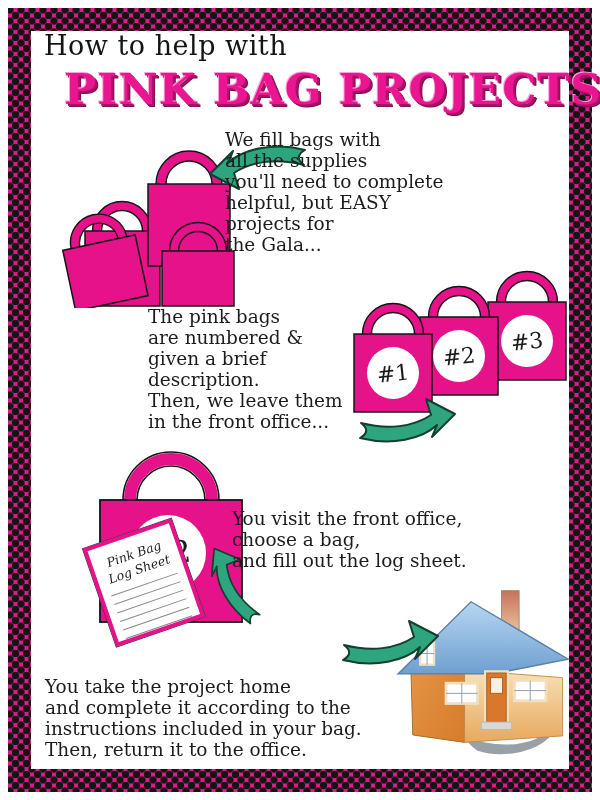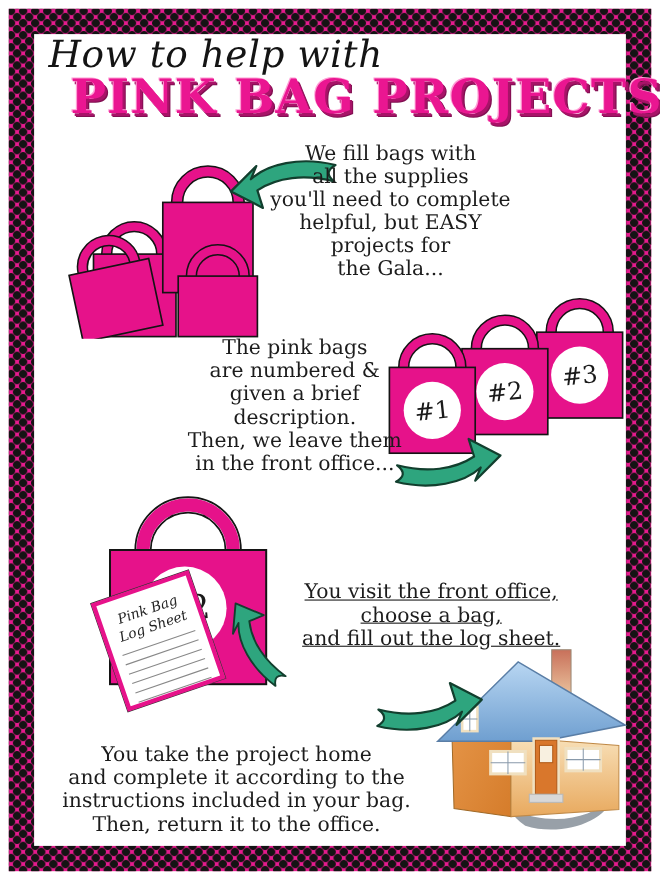--- a/index.html
+++ b/index.html
@@ -7,28 +7,28 @@
         font-family:"DejaVu Serif",serif;}
   
   .frame{position:absolute;inset:8px;background-color:#e41b8d;
          background-image:
            radial-gradient(circle, #141414 3.4px, rgba(0,0,0,0) 4.1px),
            radial-gradient(circle, #141414 3.4px, rgba(0,0,0,0) 4.1px);
          background-size:11px 11px;
          background-position:2px 2px,7.5px 7.5px;}
   .inner{position:absolute;inset:31px;background:#ffffff;}
   .abs{position:absolute;}
-  .kicker{top:30px;left:44px;font-style:italic;font-size:34px;color:#141414;letter-spacing:.5px;}
+  .kicker{top:30px;left:44px;font-size:27px;color:#141414;letter-spacing:.5px;}
   .title{top:64px;left:32px;right:32px;text-align:center;font-weight:700;font-size:43px;
          letter-spacing:1px;color:#ea1691;white-space:nowrap;
          text-shadow:-1px -1px 0 #ff9fd6, 2px 2px 0 #a81368, 3px 3px 0 #821052;margin-left:32px;}
-  .step-text{font-size:18.5px;line-height:21px;color:#1c1c1c;text-align:center;white-space:pre-line;}
+  .step-text{font-size:18.5px;line-height:21px;color:#1c1c1c;white-space:pre-line;}
   #t1{top:129px;left:225px;width:260px;}
   #t2{top:306px;left:148px;width:240px;}
-  #t3{top:528px;left:232px;width:320px;text-decoration:underline;}
+  #t3{top:508px;left:232px;width:320px;}
   #t4{top:644px;left:45px;width:340px;margin-top:32px;}
   svg{display:block;}
   .bagnum{font-family:"DejaVu Serif",serif;font-size:22px;fill:#1a1a1a;}
   .bagnumbig{font-family:"DejaVu Serif",serif;font-size:31px;fill:#1a1a1a;}
   .sheettxt{font-family:"DejaVu Serif",serif;font-style:italic;font-size:12.5px;fill:#222;}
 </style>
 </head>
 <body>
 
 <div class="page">

